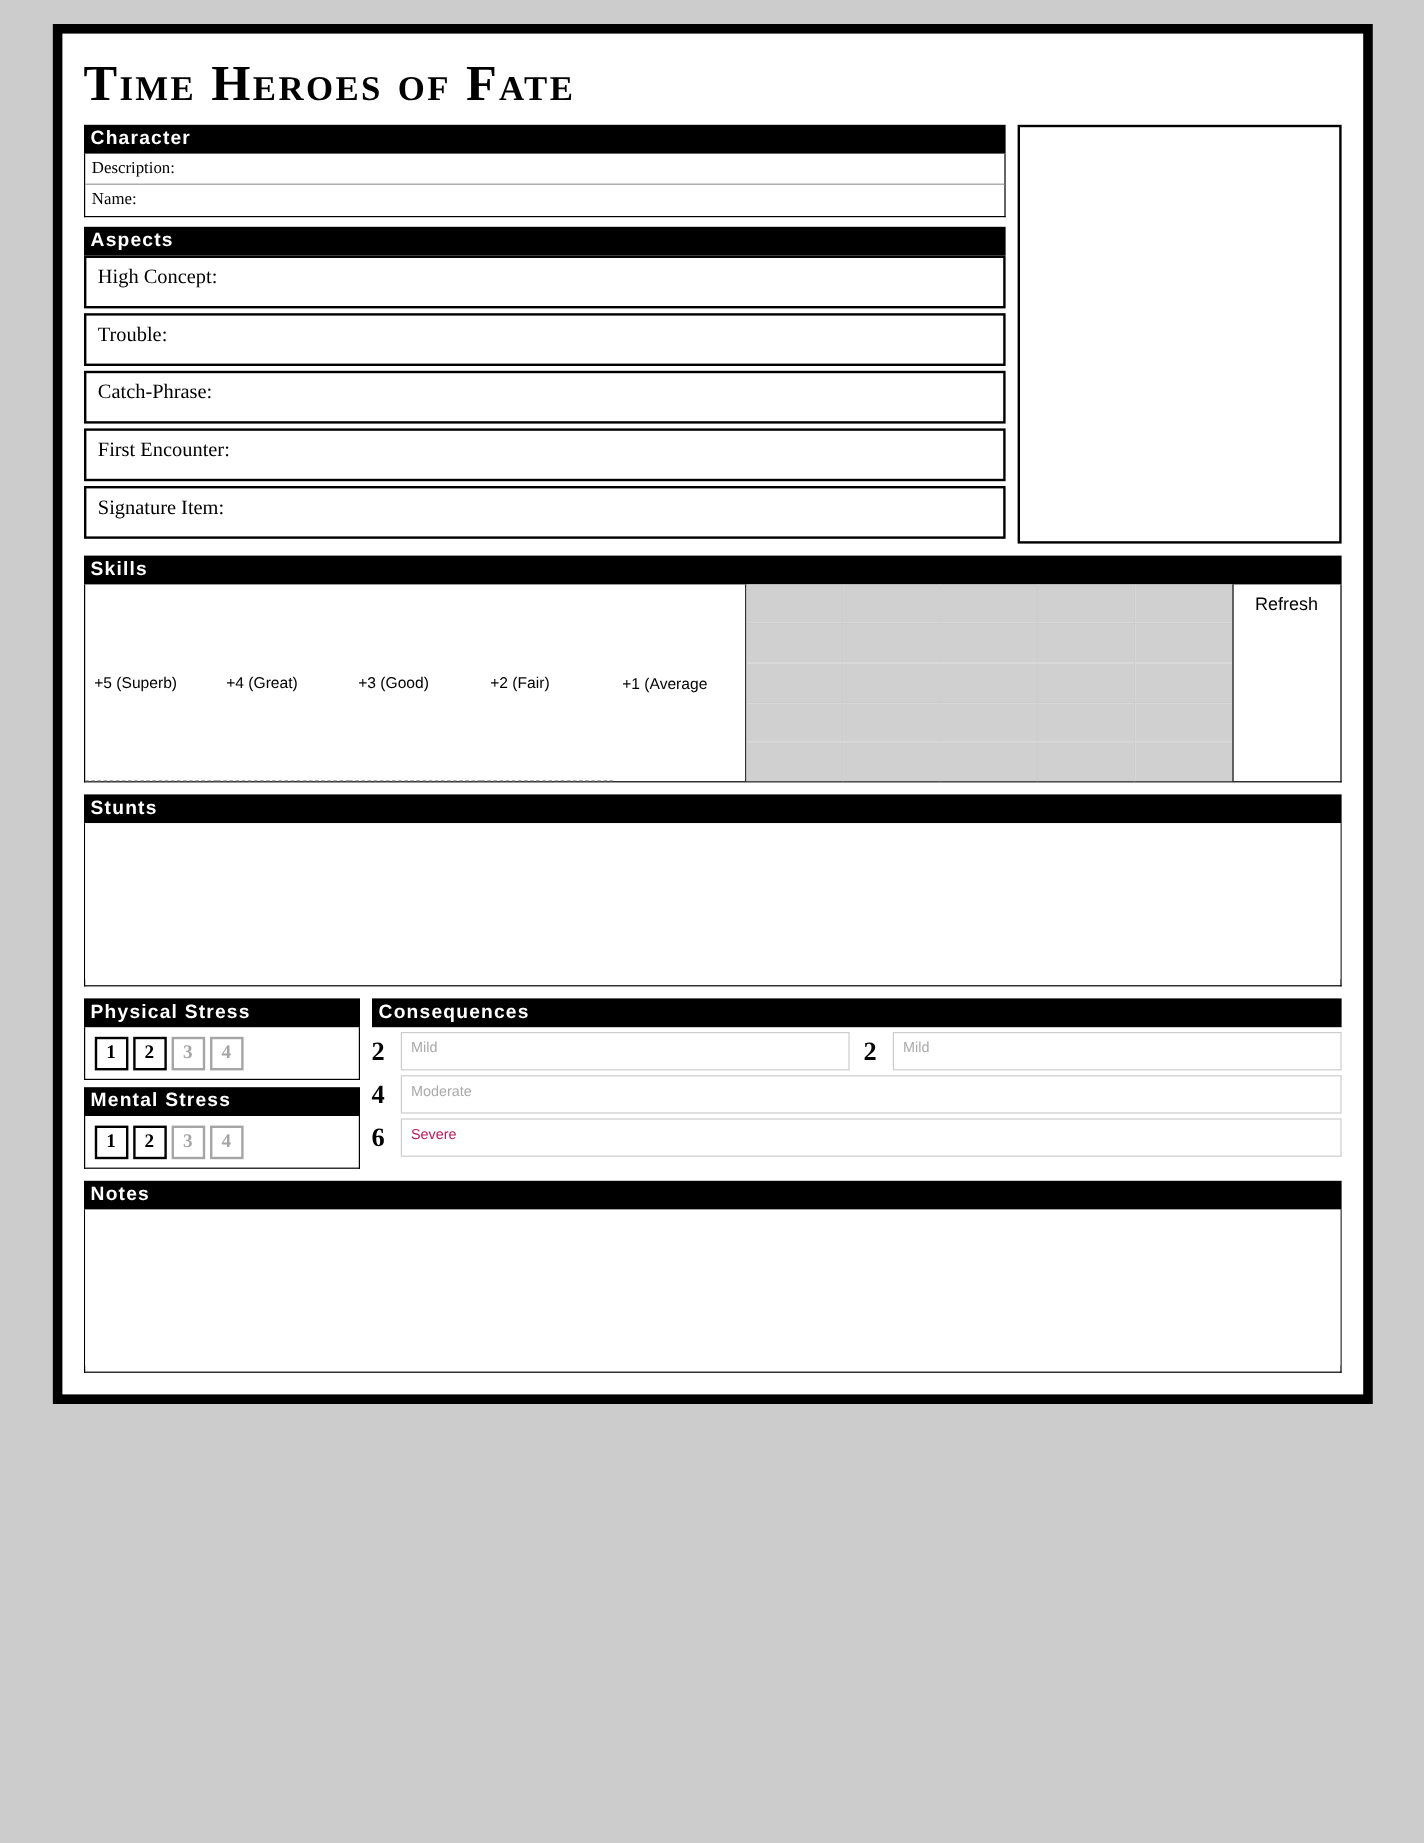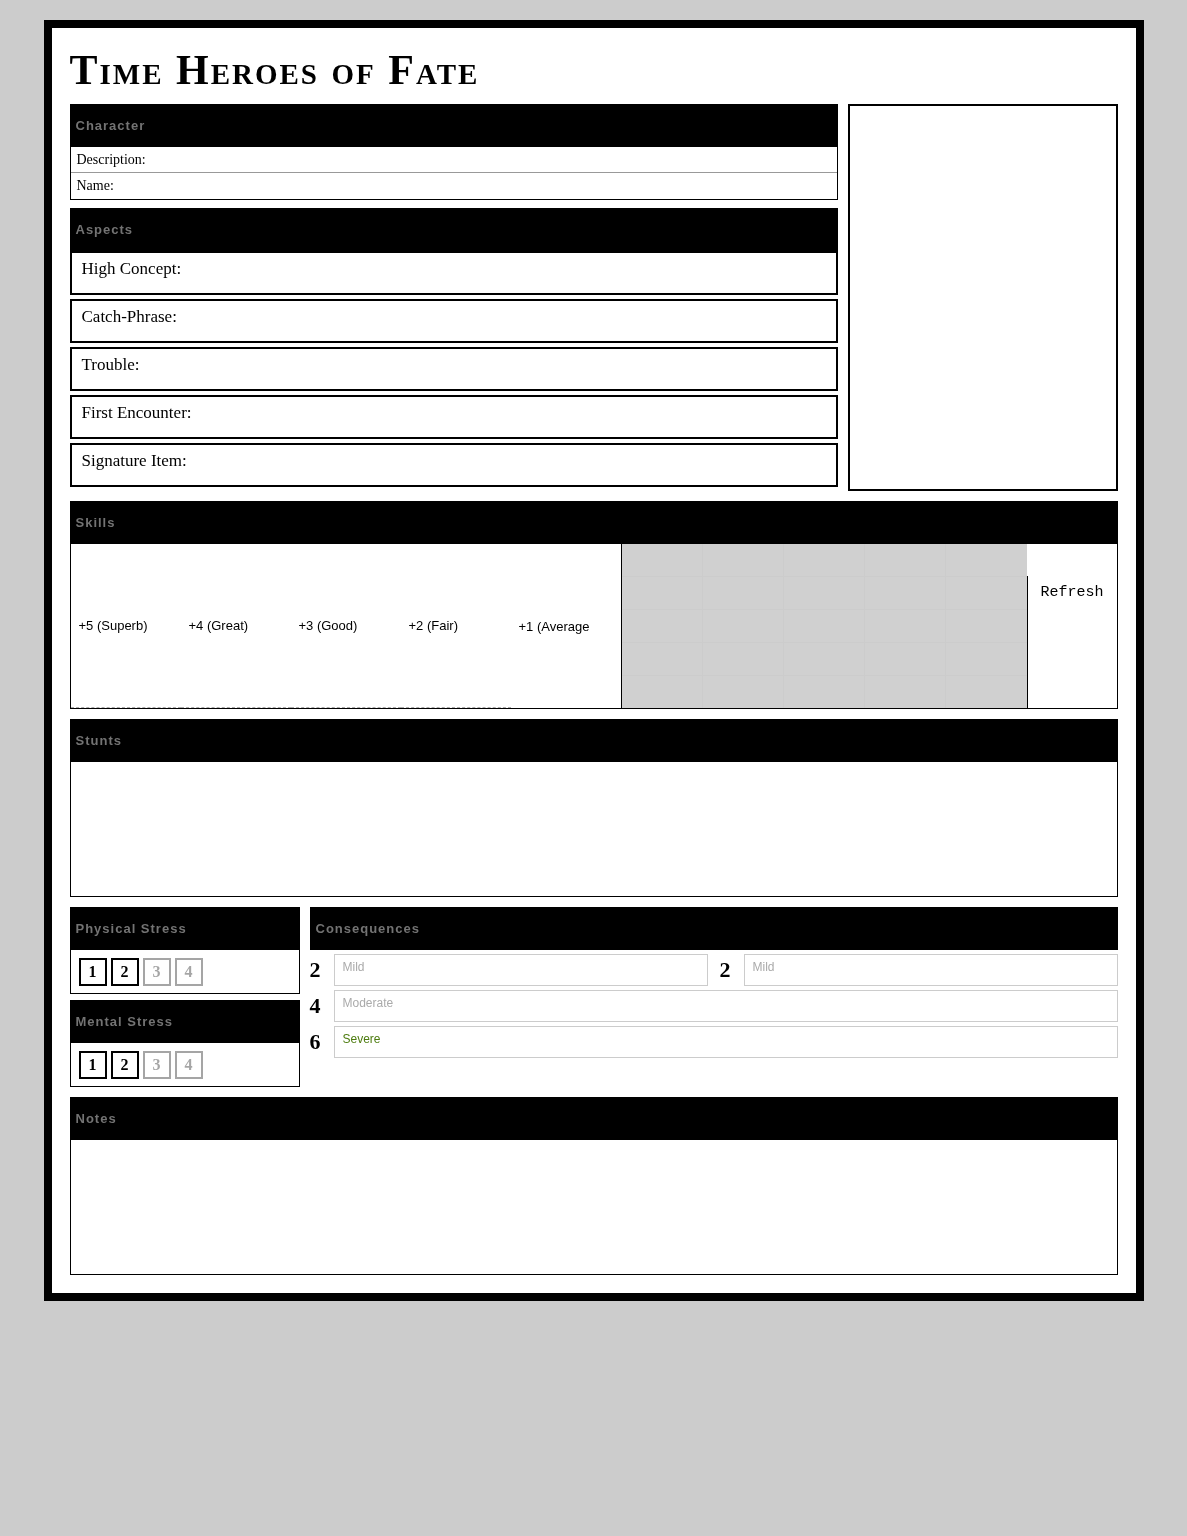--- a/index.html
+++ b/index.html
@@ -37,24 +37,24 @@
     }
     .portrait-box {
       width: 270px;
       border: 2px solid #000;
       min-height: 320px;
       flex-shrink: 0;
     }
     
     .section-header {
       background: #000;
-      color: #737373;
-      font-size: 13px;
+      color: #ffffff;
+      font-size: 16px;
       font-weight: bold;
-      padding: 14px 6px;
+      padding: 3px 6px;
       letter-spacing: 1px;
       font-family: Arial, sans-serif;
     }
     
     .aspect-box {
       border: 2px solid #000;
       padding: 6px 10px;
       font-size: 16px;
       min-height: 44px;
       margin-bottom: 4px;
@@ -111,22 +111,21 @@
       border-right: none;
     }
     .refresh-box {
       width: 90px;
       border-left: 1px solid #000;
       display: flex;
       align-items: flex-start;
       justify-content: center;
       padding-top: 8px;
       font-size: 15px;
-      font-family: Liberation Mono, monospace;
-      margin-top: 32px;
+      font-family: Liberation Sans, sans-serif;
     }
     
     .stunts-section {
       margin-top: 10px;
     }
     .stunts-box {
       border: 1px solid #000;
       border-top: none;
       min-height: 130px;
     }
@@ -230,24 +229,24 @@
           <input type="text" style="border: none; outline: none; flex: 1 1 0%; margin-left: 6px; font-size: 14px;">
         </div>
       </div>
 
       <div class="section-header aspects-section" style="margin-top:8px;">Aspects</div>
 
       <div class="aspect-box">
         <span style="font-size:17px;">High Concept:</span>
       </div>
       <div class="aspect-box">
+        <span style="font-size:17px;">Trouble:</span>
+      </div>
+      <div class="aspect-box">
         <span style="font-size:17px;">Catch-Phrase:</span>
-      </div>
-      <div class="aspect-box">
-        <span style="font-size:17px;">Trouble:</span>
       </div>
       <div class="aspect-box">
         <span style="font-size:17px;">First Encounter:</span>
       </div>
       <div class="aspect-box">
         <span style="font-size:17px;">Signature Item:</span>
       </div>
     </div>
 
     <div class="portrait-box"></div>
@@ -352,21 +351,21 @@
         <div style="display:flex;align-items:center;margin-bottom:4px;">
           <span class="consequence-number">4</span>
           <div class="consequence-box">
             <span style="color:#aaa;font-size:12px;margin-top:28px;">Moderate</span>
           </div>
         </div>
 
         <div style="display:flex;align-items:center;">
           <span class="consequence-number">6</span>
           <div class="consequence-box">
-            <span style="color:#4d7c0f;font-size:12px;">Severe</span>
+            <span style="color:#be185d;font-size:12px;">Severe</span>
           </div>
         </div>
       </div>
     </div>
   </div>
 
   <div class="notes-section">
     <div class="section-header">Notes</div>
     <div class="notes-box">
       <textarea style="width: 100%; height: 130px; border: none; outline: none; resize: none; font-family: Arial, sans-serif; font-size: 13px; padding: 6px;"></textarea>

